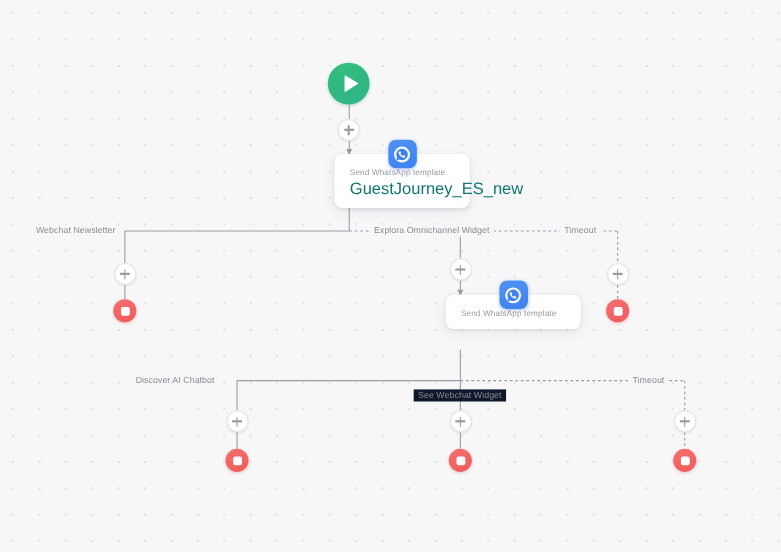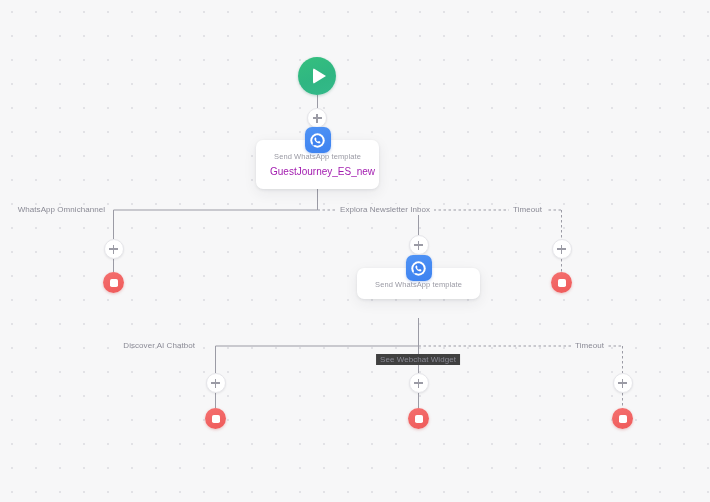--- a/index.html
+++ b/index.html
@@ -55,33 +55,33 @@
     border-radius: 2px;
   }
 
   
   .card {
     position: absolute;
     background: #ffffff;
     border-radius: 7px;
     box-shadow: 0 1px 3px rgba(40,45,60,.10), 0 4px 14px rgba(40,45,60,.07);
     padding: 12px 14px 9px;
-    text-align: center;
-    cursor: pointer;
+    cursor: pointer;
+    margin-left: 48px;
   }
   .card .subtitle {
     font-size: 7.5px;
     color: #9a9aa4;
     letter-spacing: .08px;
     line-height: 10px;
     white-space: nowrap;
   }
   .card .title {
-    font-size: 10px;
-    color: #a21caf;
+    font-size: 15px;
+    color: #0f766e;
     line-height: 17px;
     white-space: nowrap;
     margin-top: 1px;
   }
 
   
   .wa-badge {
     position: absolute;
     top: -13px; left: 50%;
     transform: translateX(-50%);
@@ -201,23 +201,23 @@
     <div class="wa-badge">
       <svg width="17" height="17" viewBox="0 0 24 24">
         <circle cx="12" cy="12" r="10.2" fill="#ffffff"></circle>
         <path d="M12 4.6c-4.07 0-7.38 3.3-7.38 7.37 0 1.3.34 2.56 1 3.68l-1.06 3.87 3.97-1.04a7.37 7.37 0 0 0 3.47.87h.01c4.07 0 7.38-3.3 7.38-7.37S16.07 4.6 12 4.6zm4.29 10.4c-.18.5-1.05.96-1.46 1.02-.37.05-.85.08-1.37-.09-.32-.1-.72-.23-1.24-.46-2.18-.94-3.6-3.14-3.71-3.29-.11-.15-.89-1.18-.89-2.25s.56-1.6.76-1.81c.2-.22.43-.27.58-.27l.41.01c.13 0 .31-.05.49.37.18.44.62 1.51.67 1.62.05.11.08.24.02.39-.07.15-.1.24-.2.37l-.3.35c-.1.1-.2.21-.09.41.11.2.5.83 1.08 1.34.74.66 1.36.86 1.56.96.2.1.31.08.43-.05.11-.13.49-.57.62-.77.13-.2.26-.17.44-.1.18.06 1.14.54 1.34.64.2.1.33.15.38.23.05.09.05.5-.13 1z" fill="#3d82f0"></path>
       </svg>
     </div>
     <div class="subtitle">Send WhatsApp template</div>
     <div class="title">GuestJourney_ES_new</div>
   </div>
 
-  <div class="branch-label" style="left:113px; top:204px; transform:translateX(-100%); padding-right:8px;">WhatsApp Omnichannel</div>
-
-  <div class="branch-label" style="left:336px; top:204px; background:#f7f7f8; padding:0 4px;">Explora Newsletter Inbox</div>
+  <div class="branch-label" style="left:113px; top:204px; transform:translateX(-100%); padding-right:8px;">Webchat Newsletter</div>
+
+  <div class="branch-label" style="left:336px; top:204px; background:#f7f7f8; padding:0 4px;">Explora Omnichannel Widget</div>
 
   <div class="branch-label" style="left:509px; top:204px; background:#f7f7f8; padding:0 4px;">Timeout</div>
 
   <div class="plus-btn" style="left:103.5px; top:239px;">
     <span></span>
   </div>
   <div class="plus-btn" style="left:408.5px; top:235px;">
     <span></span>
   </div>
   <div class="plus-btn" style="left:551.5px; top:239px;">
@@ -236,21 +236,21 @@
       <svg width="17" height="17" viewBox="0 0 24 24">
         <circle cx="12" cy="12" r="10.2" fill="#ffffff"></circle>
         <path d="M12 4.6c-4.07 0-7.38 3.3-7.38 7.37 0 1.3.34 2.56 1 3.68l-1.06 3.87 3.97-1.04a7.37 7.37 0 0 0 3.47.87h.01c4.07 0 7.38-3.3 7.38-7.37S16.07 4.6 12 4.6zm4.29 10.4c-.18.5-1.05.96-1.46 1.02-.37.05-.85.08-1.37-.09-.32-.1-.72-.23-1.24-.46-2.18-.94-3.6-3.14-3.71-3.29-.11-.15-.89-1.18-.89-2.25s.56-1.6.76-1.81c.2-.22.43-.27.58-.27l.41.01c.13 0 .31-.05.49.37.18.44.62 1.51.67 1.62.05.11.08.24.02.39-.07.15-.1.24-.2.37l-.3.35c-.1.1-.2.21-.09.41.11.2.5.83 1.08 1.34.74.66 1.36.86 1.56.96.2.1.31.08.43-.05.11-.13.49-.57.62-.77.13-.2.26-.17.44-.1.18.06 1.14.54 1.34.64.2.1.33.15.38.23.05.09.05.5-.13 1z" fill="#3d82f0"></path>
       </svg>
     </div>
     <div class="subtitle">Send WhatsApp template</div>
   </div>
 
   <div class="branch-label" style="left:203px; top:340px; transform:translateX(-100%); padding-right:8px;">Discover AI Chatbot</div>
 
-  <div class="branch-label" style="left:418px; top:354px; transform:translateX(-50%); background:#404040; padding:0 4px;text-align:right;">See Webchat Widget</div>
+  <div class="branch-label" style="left:418px; top:354px; transform:translateX(-50%); background:#0f172a; padding:0 4px;text-align:right;">See Webchat Widget</div>
 
   <div class="branch-label" style="left:571px; top:340px; background:#f7f7f8; padding:0 4px;">Timeout</div>
 
   <div class="plus-btn" style="left:205.5px; top:373px;">
     <span></span>
   </div>
   <div class="plus-btn" style="left:408.5px; top:373px;">
     <span></span>
   </div>
   <div class="plus-btn" style="left:612.5px; top:373px;">

